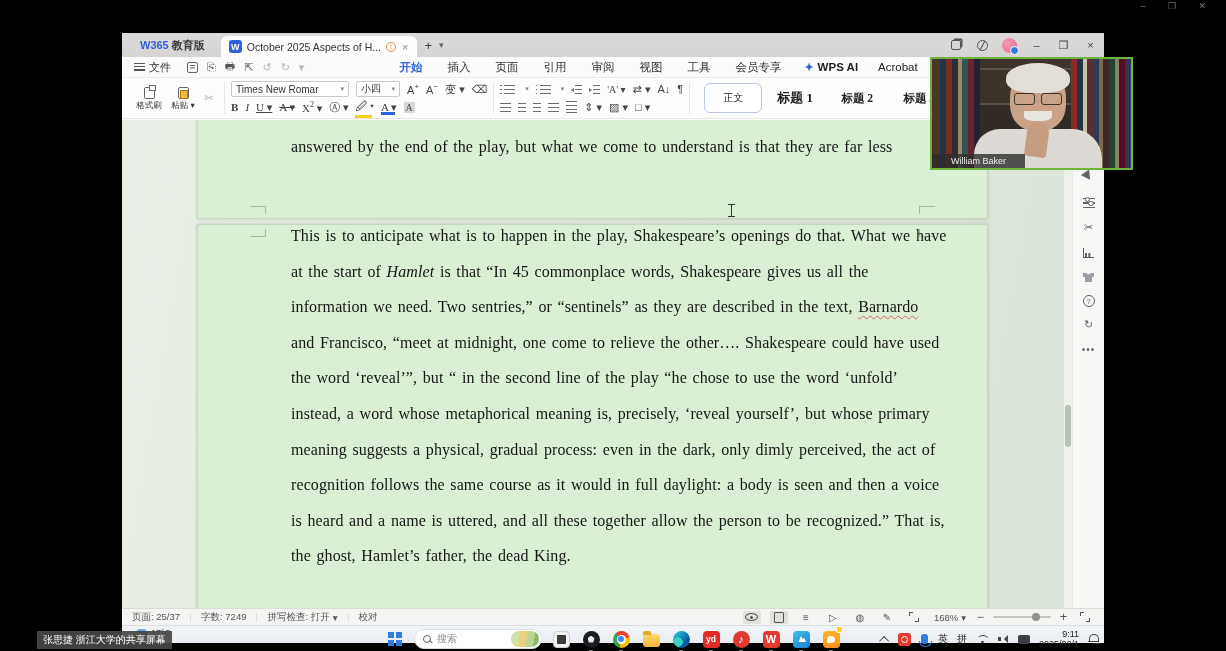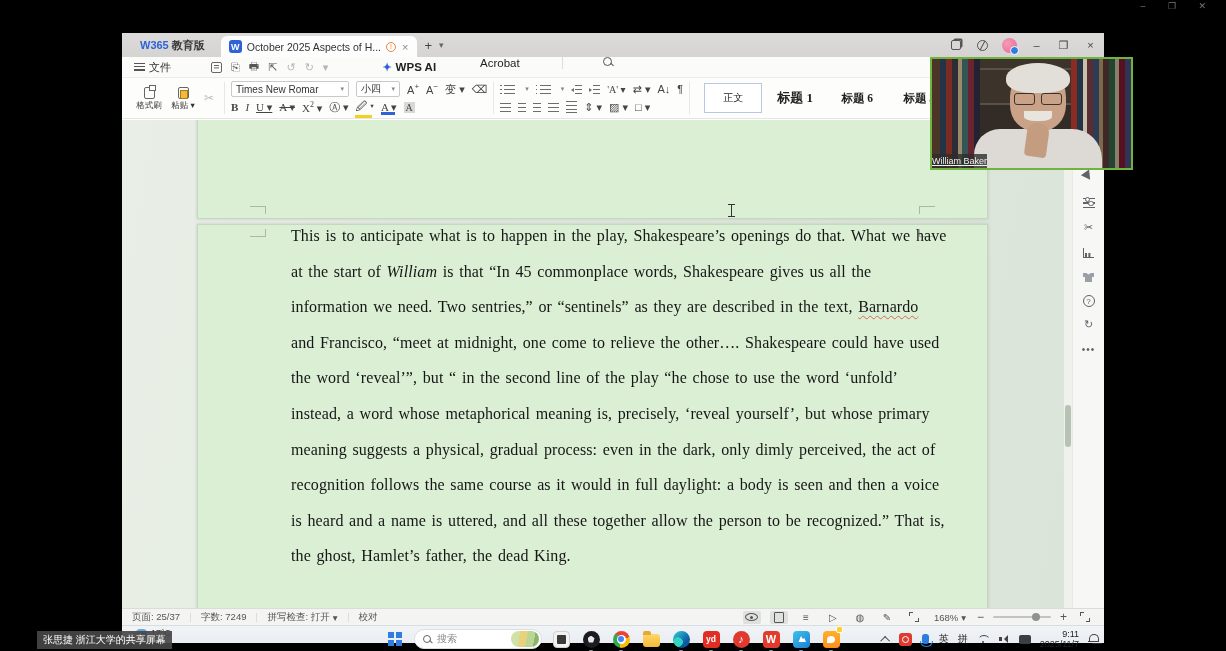--- a/index.html
+++ b/index.html
@@ -36,22 +36,22 @@
   .rc .rcb { width:27px; height:100%; display:flex; align-items:center; justify-content:center;
              color:#444; font-size:11px; }
   .rc .stack-ic { width:10px; height:10px; border:1.2px solid #555; border-radius:2px; box-shadow:2px -2px 0 -0.5px #555; }
   .rc .globe-ic { width:11px; height:11px; border:1.2px solid #555; border-radius:50%; position:relative; }
   .rc .globe-ic::before { content:""; position:absolute; left:4px; top:-1px; width:1px; height:11px; background:#555; transform:rotate(28deg);}
   .avatar { width:15px; height:15px; border-radius:50%; background:radial-gradient(circle at 35% 35%, #f59ab5, #e9688f); position:relative; }
   .avatar::after { content:""; position:absolute; right:-2px; bottom:-2px; width:7px; height:7px;
                    border-radius:50%; background:#2f7de1; border:1px solid #fff; }
 
   
-  .menubar { position:relative; height:21px; background:#fbfbfa; display:flex; 
-             font-size:11px; color:#333; border-bottom:1px solid #ececec;gap:24px; }
+  .menubar { position:relative; height:21px; background:#fbfbfa; display:flex; align-items:center;
+             font-size:11px; color:#333; border-bottom:1px solid #ececec; }
   .file-cluster { display:flex; align-items:center; gap:4px; padding:0 8px 0 12px; }
   .hamb { width:11px; height:8px; background:repeating-linear-gradient(#555 0 1.2px, transparent 1.2px 3.2px); }
   .qat { display:flex; align-items:center; gap:9px; padding:0 8px; color:#555; }
   .qat .mi { font-size:11px; color:#555; }
   .mi-box { width:11px; height:11px; border:1.2px solid #666; border-radius:2px; }
   .mi-box.doc::before { content:""; display:block; margin:2px auto 0; width:5px; height:1.2px; background:#666; box-shadow:0 2.4px #666; }
   .mi.dis { color:#b5b5b5; }
   .ribbon-tabs { display:flex; align-items:center; gap:23px; margin-left:86px; font-size:11.5px; white-space:nowrap; }
   .ribbon-tab { color:#333; padding:2px 1px; position:relative; }
   .ribbon-tab.active { color:#2f62d8; font-weight:bold; }
@@ -103,21 +103,21 @@
         background:repeating-linear-gradient(#6a6e72 0 1.3px, transparent 1.3px 3.8px); }
   .ind::after { content:""; position:absolute; left:0; top:3px; border:2.6px solid transparent; border-left:3.6px solid #6a6e72; }
   .ind.dec::after { border-left:none; border-right:3.6px solid #6a6e72; }
   .algn-c { align-self:center; }
   .tall-div { width:1px; background:#e7e7e5; margin:4px 6px; }
 
   
   .styles-gal { display:flex; align-items:center; gap:4px; margin-left:8px; }
   .style-chip { min-width:58px; height:30px; display:flex; align-items:center; justify-content:center;
                 font-family:"Liberation Serif", serif; color:#222; background:transparent; border:1px solid transparent; }
-  .style-chip.sel { border:1px solid #b9c6e8; background:#fff; border-radius:0; font-size:10px; }
+  .style-chip.sel { border:1px solid #b9c6e8; background:#fff; border-radius:6px; font-size:10px; }
   .style-chip.h { font-weight:bold; }
   .gal-carets { display:flex; flex-direction:column; gap:3px; color:#888; font-size:7px; line-height:1; padding:0 3px; }
   .styleset { display:flex; flex-direction:column; align-items:center; justify-content:center; gap:1px; width:42px; }
   .styleset .apen { font-size:11px; color:#444; }
   .styleset .apen i { color:#e8883a; font-style:normal; }
   .find-clip { display:flex; flex-direction:column; align-items:center; justify-content:center; font-size:8.5px; color:#333; width:30px; }
 
   
   .canvas { position:absolute; left:0; top:87px; width:950px; height:488px; overflow:hidden;
             background:linear-gradient(100deg, #e9efe6, #dfe8dc 55%, #dae4d8); }
@@ -248,21 +248,21 @@
   .person { position:absolute; left:50px; top:8px; width:110px; height:105px; }
   .sweater { position:absolute; left:-8px; top:62px; width:128px; height:52px; background:#ddd9d4; border-radius:26px 30px 0 0; }
   .head { position:absolute; left:28px; top:2px; width:56px; height:62px; background:#c9a287; border-radius:45% 45% 42% 42%; }
   .hair { position:absolute; left:24px; top:-4px; width:64px; height:30px; background:#e2ded8; border-radius:50% 50% 40% 40%; }
   .glasses { position:absolute; left:32px; top:26px; width:48px; height:10px; }
   .glasses::before, .glasses::after { content:""; position:absolute; top:0; width:19px; height:10px; border:1.6px solid #3a3430; border-radius:3px; }
   .glasses::before { left:0; } .glasses::after { right:0; }
   .mustache { position:absolute; left:42px; top:44px; width:28px; height:10px; background:#e8e4de; border-radius:0 0 40% 40%; }
   .hand { position:absolute; left:44px; top:56px; width:22px; height:34px; background:#c49c80; border-radius:10px 10px 4px 4px; transform:rotate(8deg); }
   .name-tag { position:absolute; left:0; bottom:0; background:rgba(45,45,45,.8); color:#f0f0f0;
-              font-size:9px; padding:2px 0;text-decoration:underline; }
+              font-size:9px; padding:2px 19px; }
 
   
   .share-label { position:absolute; left:37px; top:631px; background:rgba(70,70,70,.92); color:#fff;
                  font-size:10px; padding:2px 6px; white-space:nowrap; }
 </style>
 </head>
 <body>
 
 <div id="stage">
 
@@ -306,20 +306,30 @@
       </div>
       <div class="qat">
         <span class="mi-box doc"></span>
         <span class="mi">⎘</span>
         <span class="mi">🖶</span>
         <span class="mi">⇱</span>
         <span class="mi dis">↺</span>
         <span class="mi dis">↻</span>
         <span class="mi dis">▾</span>
       </div>
+      <div class="ribbon-tabs" id="ribbonTabs">
+          <span class="ribbon-tab active">开始</span>
+          <span class="ribbon-tab">插入</span>
+          <span class="ribbon-tab">页面</span>
+          <span class="ribbon-tab">引用</span>
+          <span class="ribbon-tab">审阅</span>
+          <span class="ribbon-tab">视图</span>
+          <span class="ribbon-tab">工具</span>
+          <span class="ribbon-tab">会员专享</span>
+        </div>
       <div class="ai-item">
         <span class="ai-spark">✦</span>
         <span>WPS AI</span>
       </div>
       <div class="acrobat-item">Acrobat</div>
       <div class="menu-div"></div>
       <span class="search-glass"></span>
     </div>
 
     <div class="toolbar">
@@ -384,21 +394,21 @@
           <span class="bars b4"></span>
           <span class="tbt">⇕ ▾</span>
           <span class="tbt">▨ ▾</span>
           <span class="tbt">□ ▾</span>
         </div>
       </div>
       <div class="tall-div"></div>
       <div class="styles-gal" id="stylesGal">
           <div class="style-chip sel" style="font-size: 10px;">正文</div>
           <div class="style-chip h" style="font-size: 13px;">标题 1</div>
-          <div class="style-chip h" style="font-size: 11.5px;">标题 6</div>
+          <div class="style-chip h" style="font-size: 11.5px;">标题 2</div>
           <div class="style-chip h" style="font-size: 11.5px;">标题 3</div>
           <div class="style-chip h" style="font-size: 11.5px;">标题 4</div>
         </div>
       <div class="gal-carets">
           <span>▲</span>
           <span>▼</span>
         </div>
       <div class="styleset">
         <span class="apen">A<i>✎</i></span>
         <span class="blab"><span>样式集</span> ▾</span>
@@ -407,26 +417,27 @@
         <span class="search-glass" style="margin:0"></span>
         <span>查找</span>
       </div>
     </div>
 
     <div class="canvas">
       <div class="page" id="pageA">
         <span class="cropmark cm-bl" style="left:52px; bottom:4px;"></span>
         <span class="cropmark cm-br" style="right:52px; bottom:4px;"></span>
       <div class="dline" style="top: 22px;"></div>
+          <div class="dline" style="top: 57.5px;"><span>answered by the end of the play, but what we come to understand is that they are far less</span></div>
         </div>
       <div class="page" id="pageB">
         <span class="cropmark cm-tl" style="left:52px; top:4px;"></span>
         <span class="cropmark cm-tr" style="right:52px; top:4px;"></span>
       <div class="dline" style="top: 2px;"><span>This is to anticipate what is to happen in the play, Shakespeare’s openings do that. What we have</span></div>
-          <div class="dline" style="top: 37.6px;"><span>at the start of </span><i>William</i><span> is that “In 45 commonplace words, Shakespeare gives us all the</span></div>
+          <div class="dline" style="top: 37.6px;"><span>at the start of </span><i>Hamlet</i><span> is that “In 45 commonplace words, Shakespeare gives us all the</span></div>
           <div class="dline" style="top: 73.2px;"><span>information we need. Two sentries,” or “sentinels” as they are described in the text, </span><span class="sp">Barnardo</span></div>
           <div class="dline" style="top: 108.8px;"><span>and Francisco, “meet at midnight, one come to relieve the other…. Shakespeare could have used</span></div>
           <div class="dline" style="top: 180px;"><span>instead, a word whose metaphorical meaning is, precisely, ‘reveal yourself’, but whose primary</span></div>
           <div class="dline" style="top: 144.4px;"><span>the word ‘reveal’”, but “ in the second line of the play  “he chose to use the word ‘unfold’</span></div>
           <div class="dline" style="top: 215.6px;"><span>meaning suggests a physical, gradual process: even in the dark, only dimly perceived, the act of</span></div>
           <div class="dline" style="top: 251.2px;"><span>recognition follows the same course as it would in full daylight: a body is seen and then a voice</span></div>
           <div class="dline" style="top: 286.8px;"><span>is heard and a  name is uttered, and all these together allow the person to be recognized.” That is,</span></div>
           <div class="dline" style="top: 322.4px;"><span>the ghost, Hamlet’s father, the dead King.</span></div>
         </div>
       <span class="ibeam"></span>
@@ -553,21 +564,21 @@
       <span class="chev-up"></span>
       <span class="tray-red"></span>
       <span class="tray-mic"></span>
       <span class="ime">英</span>
       <span class="ime">拼</span>
       <span class="wifi"></span>
       <span class="spk"></span>
       <span class="tray-dark"></span>
       <span class="clock">
         <div>9:11</div>
-        <div>2025/11/7</div>
+        <div>2025/02/1</div>
       </span>
       <span class="bell"></span>
     </div>
   </div>
 
   <div class="webcam">
     <div class="shelves"></div>
     <div class="person">
       <div class="sweater"></div>
       <div class="head"></div>

